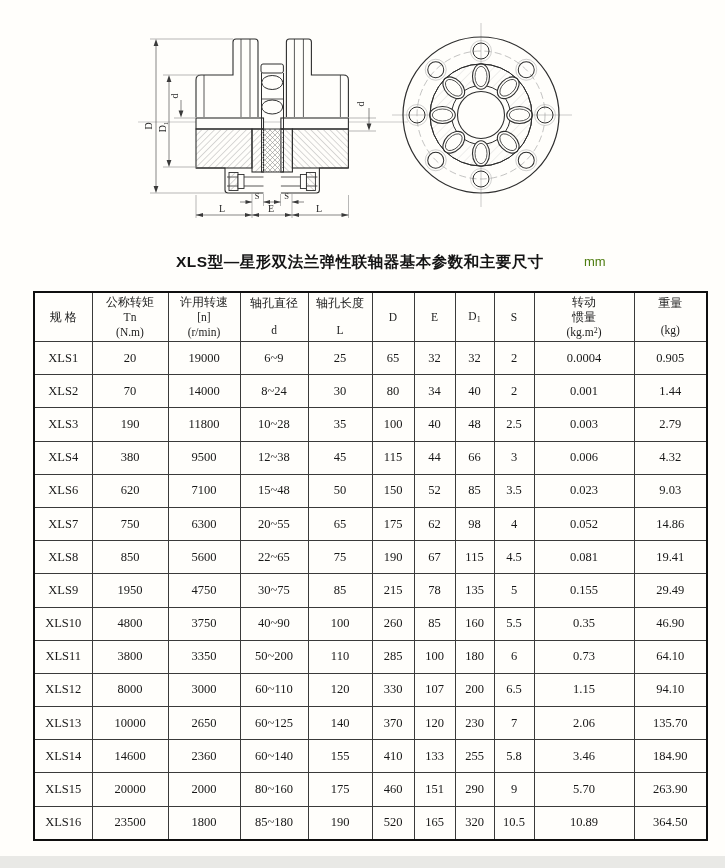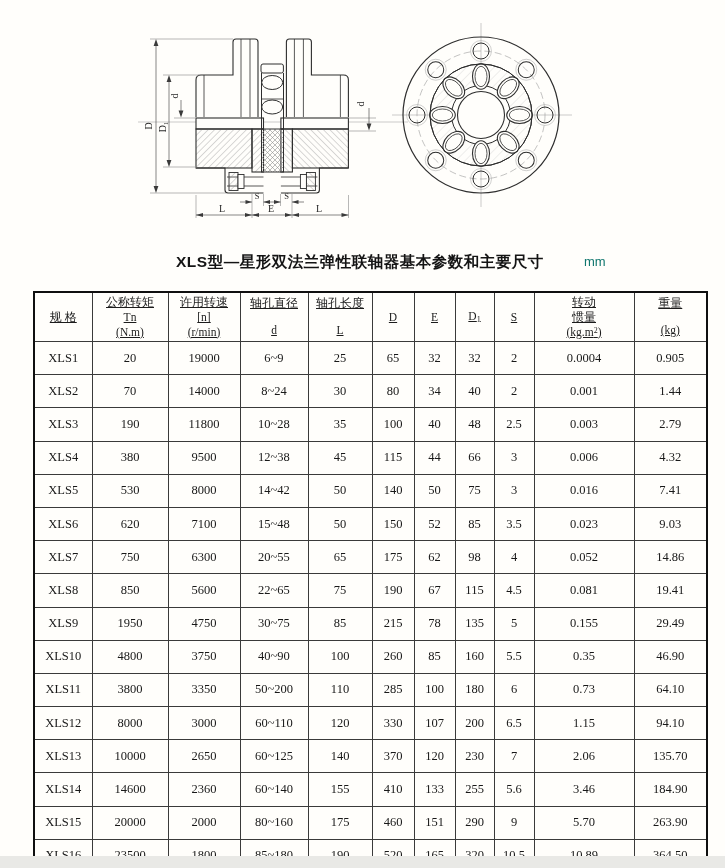--- a/index.html
+++ b/index.html
@@ -13,38 +13,38 @@
   .title-row{position:absolute;left:0;top:252px;width:725px;height:22px;}
   .doc-title{
     position:absolute;left:176px;top:0;
     font-family:"Liberation Sans","DejaVu Sans",sans-serif;
     font-size:15.5px;font-weight:600;letter-spacing:0.5px;color:#141414;
     white-space:nowrap;
   }
   .unit-label{
     position:absolute;left:584px;top:2px;
     font-family:"Liberation Sans","DejaVu Sans",sans-serif;
-    font-size:13px;color:#0f766e;
+    font-size:13px;color:#4d7c0f;
   }
   table.param-table{
     position:absolute;left:33px;top:291px;
     border-collapse:collapse;table-layout:fixed;
     background:#fffefb;border:2px solid #0f0f0f;
   }
   .param-table th,.param-table td{
     border:1px solid #3a3a3a;text-align:center;vertical-align:middle;
     padding:0;overflow:hidden;
   }
   .param-table thead th{
     height:48px;font-weight:normal;font-size:12px;color:#1c1c1c;
   }
   .param-table tbody td{
     height:32.2px;font-size:12.5px;color:#181818;
   }
-  .hline{line-height:1.25;text-decoration:underline;}
+  .hline{line-height:1.25;}
   .hline.sub{font-size:11.5px;}
   .hline.gap{height:12px;}
   .param-table sub{font-size:8px;vertical-align:-2px;}
   .param-table sup{font-size:8px;vertical-align:3px;}
   .bottom-strip{
     position:absolute;left:0;top:856px;width:725px;height:12px;
     background:#e9e9e6;
   }
   svg text{font-family:"Liberation Serif","DejaVu Serif",serif;fill:#2b2b2b;}
 </style>
@@ -328,33 +328,20 @@
         <td>12~38</td>
         <td>45</td>
         <td>115</td>
         <td>44</td>
         <td>66</td>
         <td>3</td>
         <td>0.006</td>
         <td>4.32</td>
       </tr>
       <tr>
-        <td>XLS5</td>
-        <td>530</td>
-        <td>8000</td>
-        <td>14~42</td>
-        <td>50</td>
-        <td>140</td>
-        <td>50</td>
-        <td>75</td>
-        <td>3</td>
-        <td>0.016</td>
-        <td>7.41</td>
-      </tr>
-      <tr>
         <td>XLS6</td>
         <td>620</td>
         <td>7100</td>
         <td>15~48</td>
         <td>50</td>
         <td>150</td>
         <td>52</td>
         <td>85</td>
         <td>3.5</td>
         <td>0.023</td>
@@ -453,21 +440,21 @@
       </tr>
       <tr>
         <td>XLS14</td>
         <td>14600</td>
         <td>2360</td>
         <td>60~140</td>
         <td>155</td>
         <td>410</td>
         <td>133</td>
         <td>255</td>
-        <td>5.6</td>
+        <td>5.8</td>
         <td>3.46</td>
         <td>184.90</td>
       </tr>
       <tr>
         <td>XLS15</td>
         <td>20000</td>
         <td>2000</td>
         <td>80~160</td>
         <td>175</td>
         <td>460</td>

